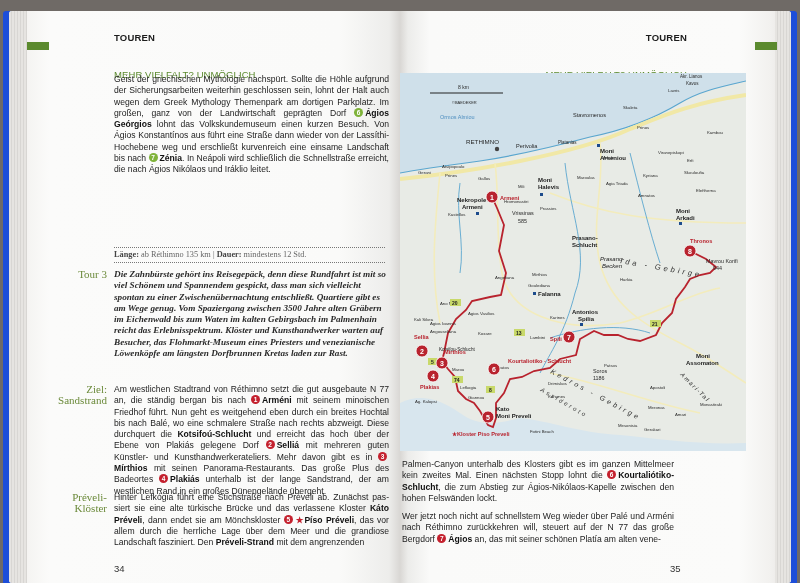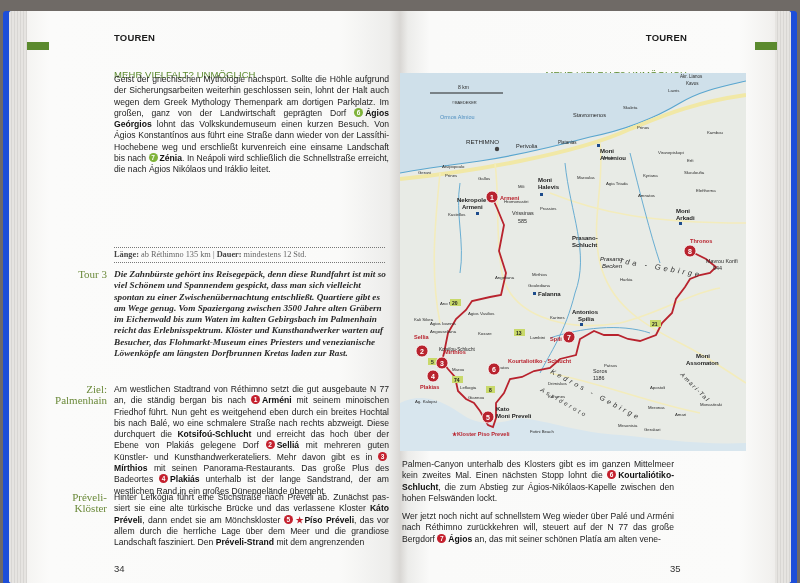--- a/index.html
+++ b/index.html
@@ -52,21 +52,21 @@
 
     <div class="facts" style="left:105px;">
       <b>Länge:</b><span> ab Réthimno 135 km | </span><b>Dauer:</b><span> mindestens 12 Std.</span>
     </div>
 
     <div class="margin-lbl" style="left:40px;top:258px;width:58px;">Tour 3</div>
     <div class="intro" style="left:105px;top:258px;width:275px;">Die Zahnbürste gehört ins Reisegepäck, denn diese Rundfahrt ist mit so viel Schönem und Spannendem gespickt, dass man sich vielleicht spontan zu einer Zwischenübernachtung entschließt. Quartiere gibt es am Wege genug. Vom Spaziergang zwischen 3500 Jahre alten Gräbern im Eichenwald bis zum Waten im kal­ten Gebirgsbach im Palmenhain reicht das Erlebnisspektrum. Klöster und Kunsthandwerker warten auf Besucher, das Floh­markt-Museum eines Priesters und venezianische Löwenköpfe am längsten Dorfbrunnen Kretas laden zur Rast.</div>
 
     <div class="margin-lbl" style="left:30px;top:373px;width:68px;">
       <div>Ziel:</div>
-      <div>Palmenhain</div>
+      <div>Sandstrand</div>
     </div>
     <div class="body-txt" style="left:105px;top:373px;width:275px;">
       <span>Am westlichen Stadtrand von Réthimno setzt die gut ausgebaute N 77 an, die ständig bergan bis nach </span><span class="num r">1</span><b>Arméni</b><span> mit seinem minoi­schen Friedhof führt. Nun geht es weitgehend eben durch ein breites Hochtal bis nach Balé, wo eine schmalere Straße nach rechts ab­zweigt. Diese durchquert die </span><b>Kotsifoú-Schlucht</b><span> und erreicht das hoch über der Ebene von Plakiás gelegene Dorf </span><span class="num r">2</span><b>Selliá</b><span> mit mehre­ren guten Künstler- und Kunsthandwerkerateliers. Mehr davon gibt es in </span><span class="num r">3</span><b>Mírthios</b><span> mit seinen Panorama-Restaurants. Das große Plus des Badeortes </span><span class="num r">4</span><b>Plakiás</b><span> unterhalb ist der lange Sandstrand, der am westlichen Rand in ein großes Dünengelände übergeht.</span>
     </div>
 
     <div class="margin-lbl" style="left:30px;top:481px;width:68px;">
       <div>Préveli-</div>
       <div>Klöster</div>
     </div>
     <div class="body-txt" style="left:105px;top:481px;width:275px;">

